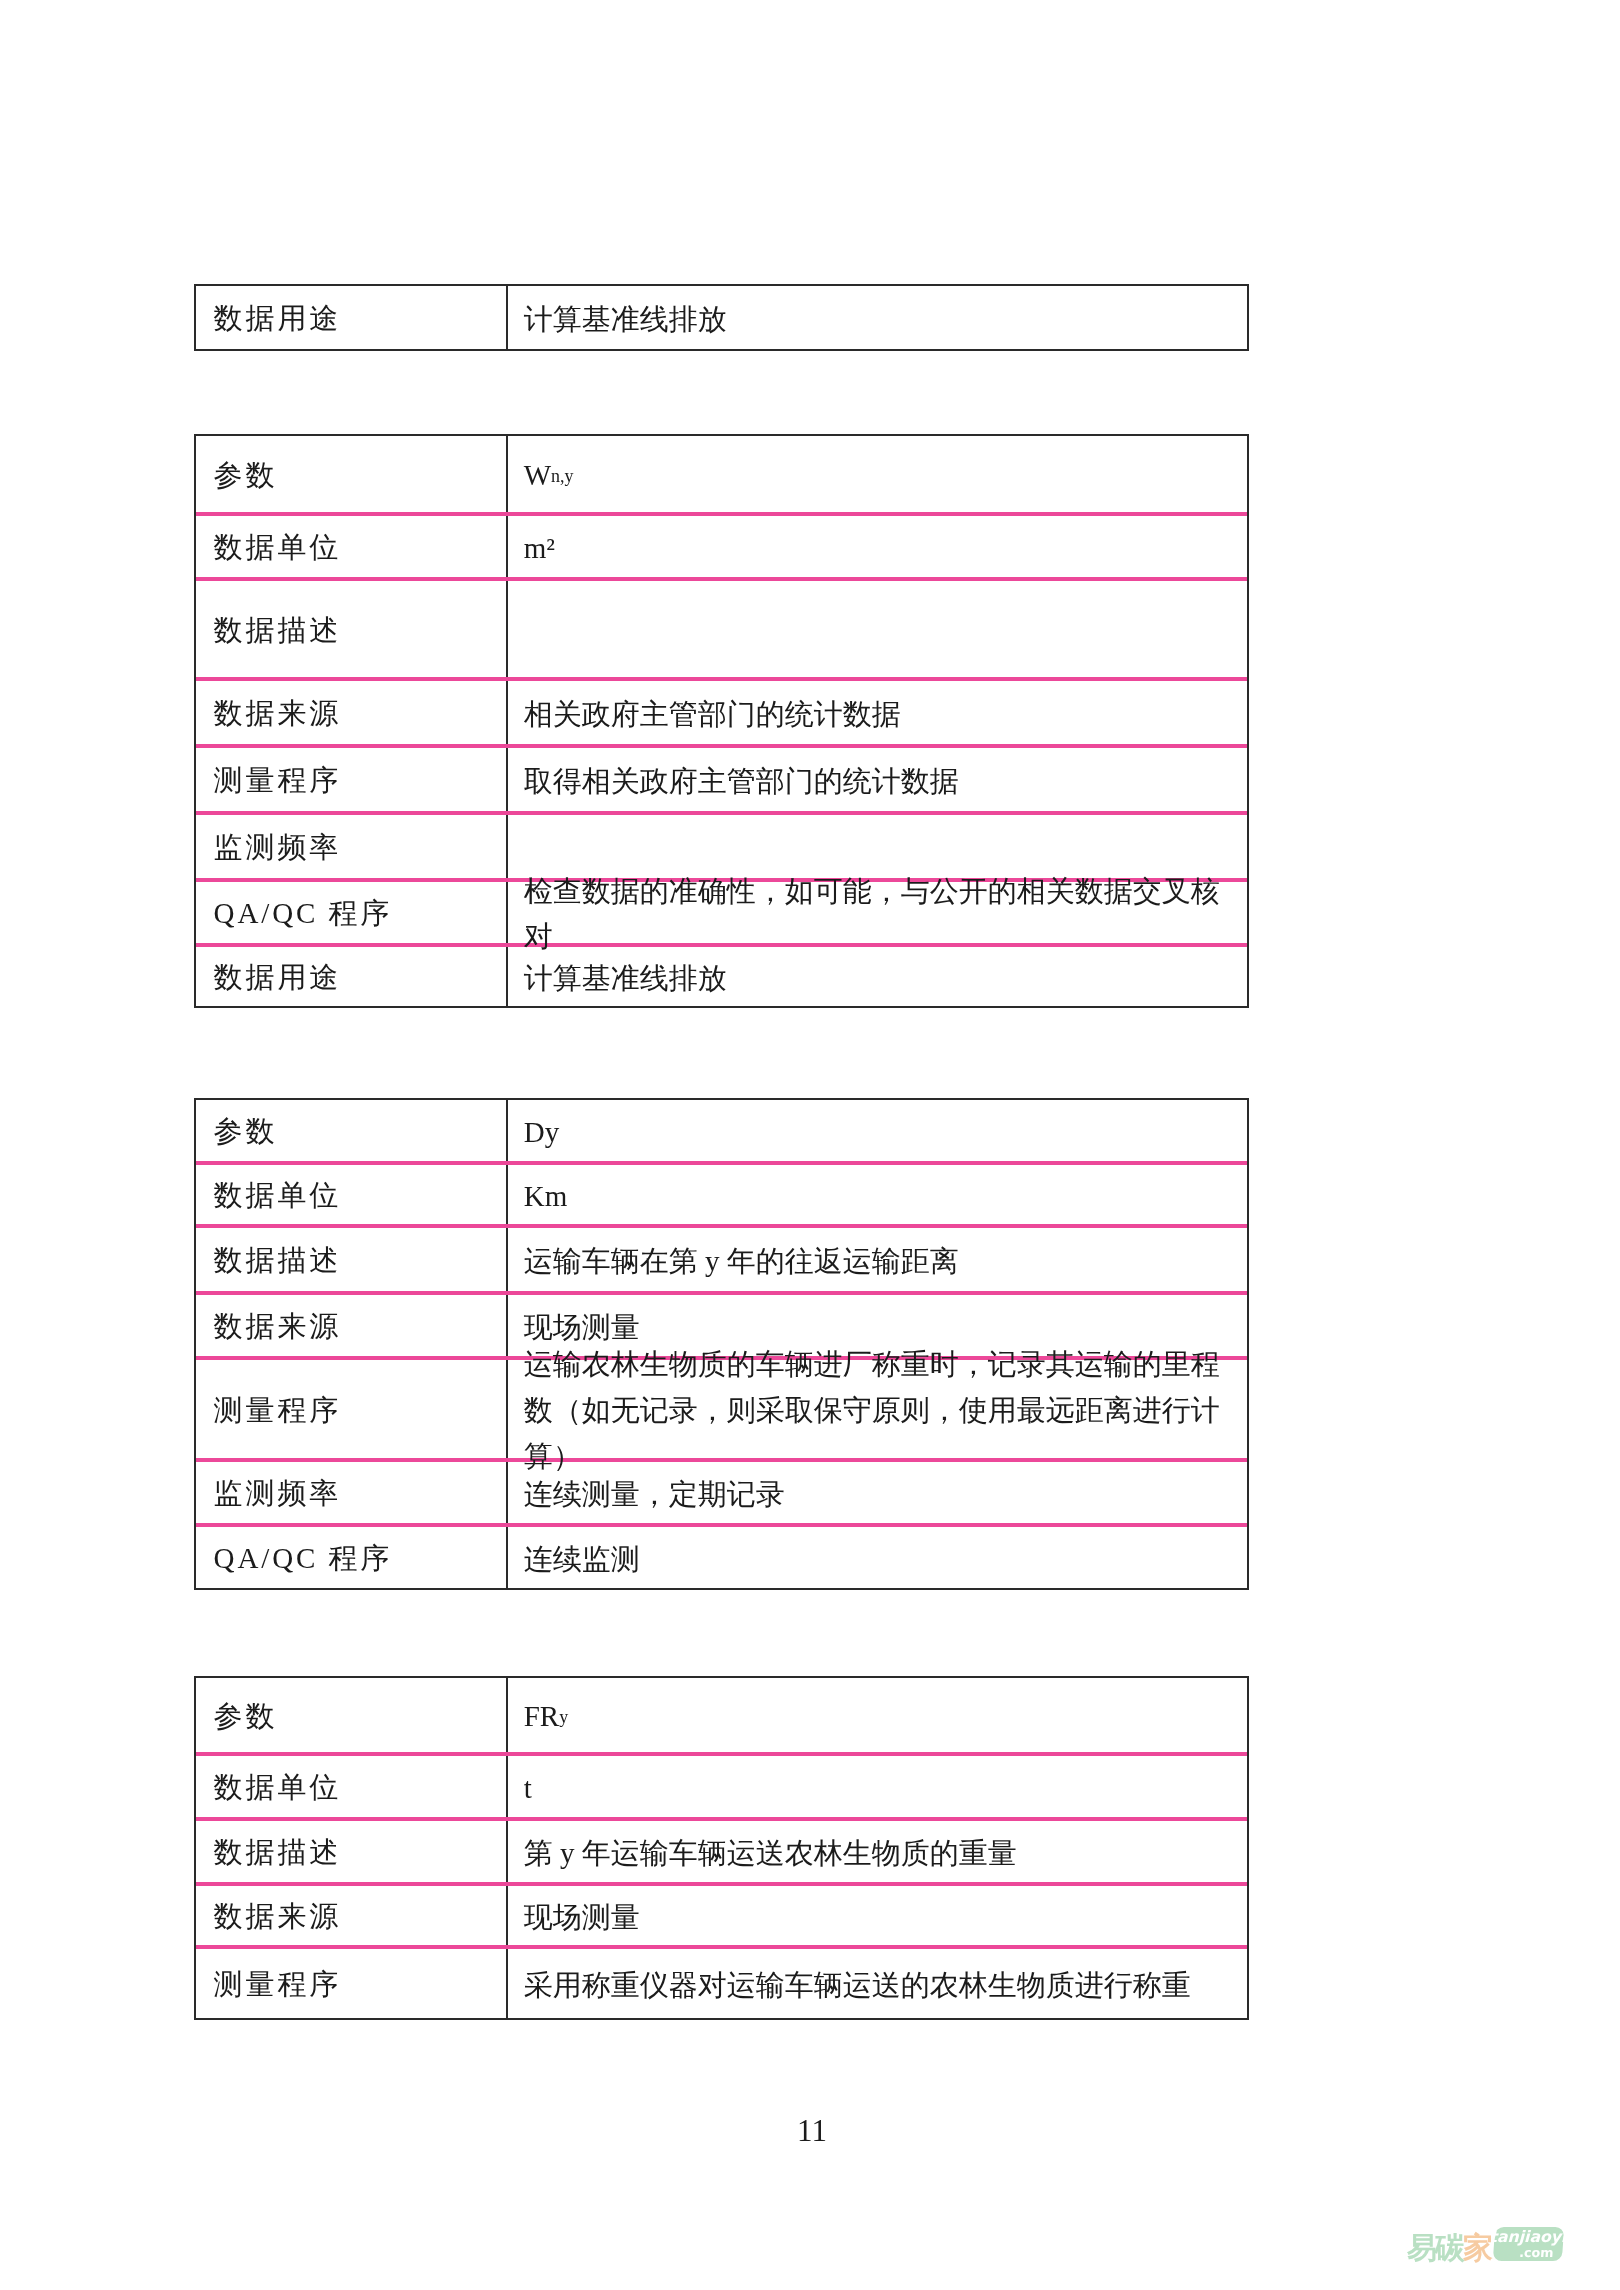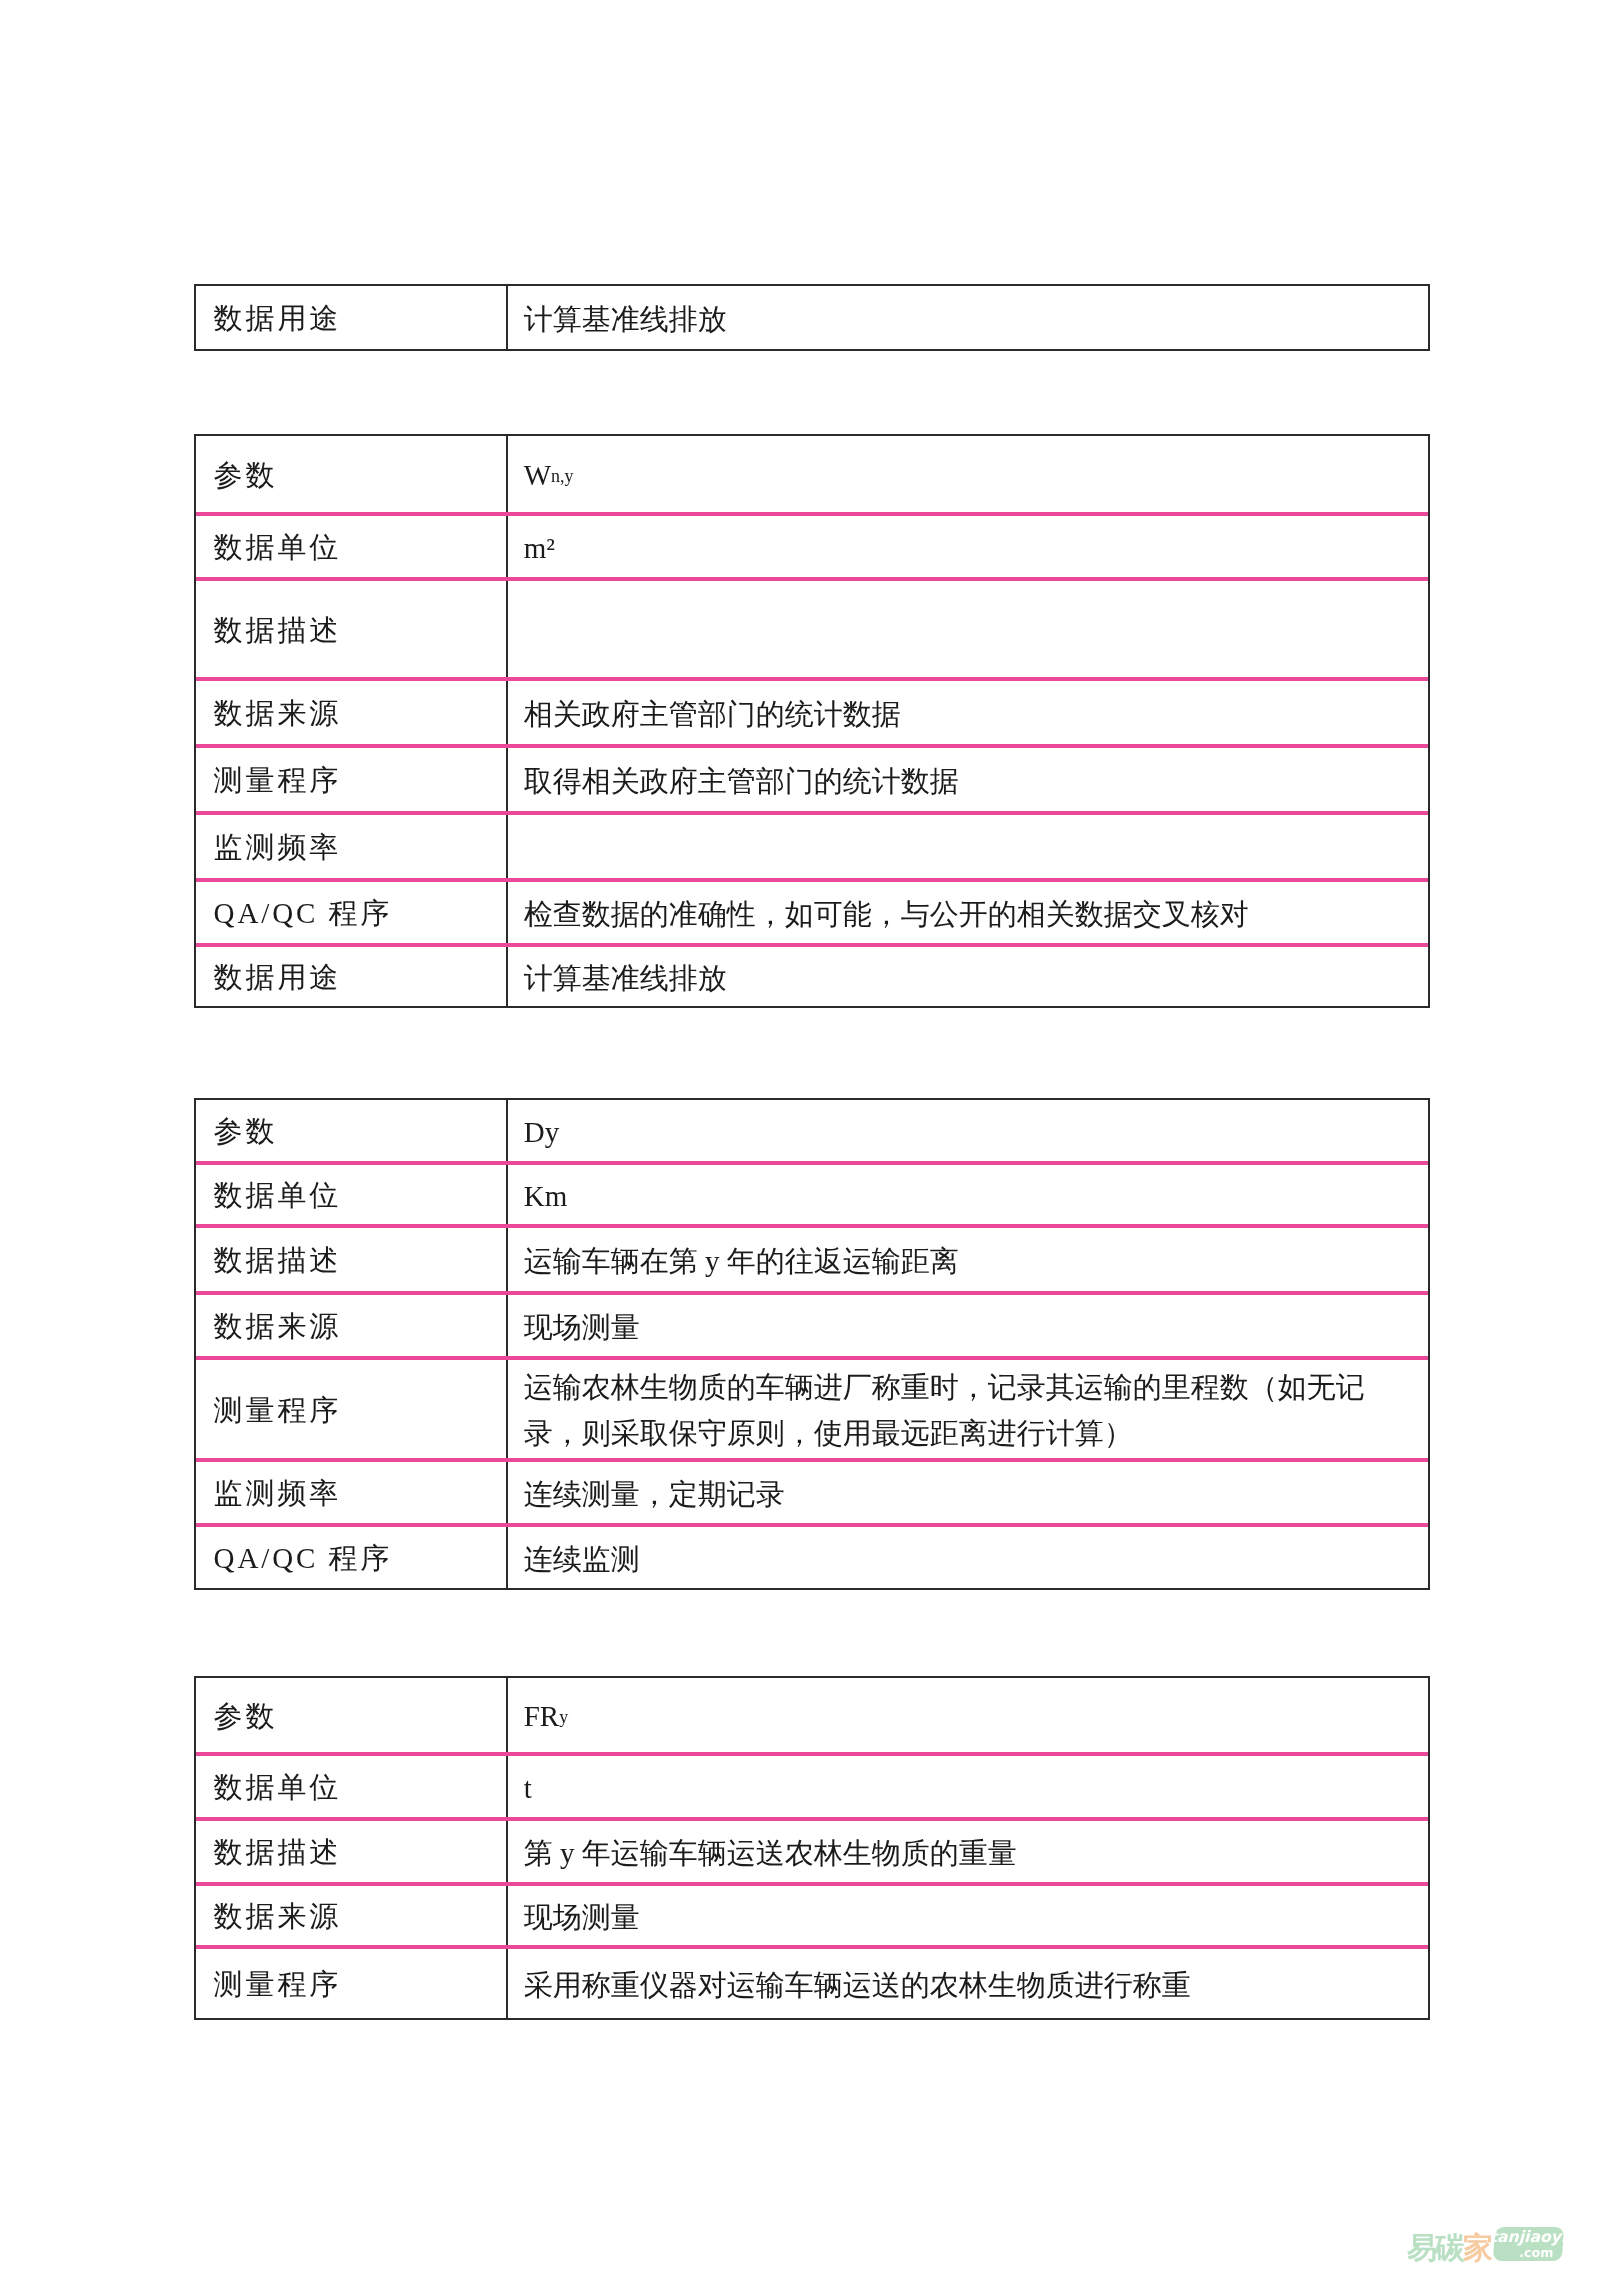--- a/index.html
+++ b/index.html
@@ -5,21 +5,21 @@
   html,body{margin:0;padding:0;background:#ffffff;}
   .page{
     position:relative;
     width:1620px;height:2291px;
     background:#ffffff;
     font-family:"Liberation Serif","DejaVu Serif",serif;
     color:#1b1b1b;
     overflow:hidden;
   }
   .tbl{
-    position:absolute;left:194px;width:1236px;
+    position:absolute;left:194px;width:1055px;
     border:2px solid #2a2a2a;
     box-sizing:border-box;
     background:#ffffff;
   }
   .row{display:flex;box-sizing:border-box;}
   .row + .row{border-top:4px solid #ec4899;}
   .cl{
     flex:0 0 312px;width:312px;
     border-right:2px solid #2a2a2a;
     box-sizing:border-box;
@@ -156,20 +156,21 @@
     <div class="row" style="height:63px;">
       <div class="cl">数据来源</div>
       <div class="cv">现场测量</div>
     </div>
     <div class="row" style="height:73px;">
       <div class="cl">测量程序</div>
       <div class="cv">采用称重仪器对运输车辆运送的农林生物质进行称重</div>
     </div>
   </div>
 
+  <div class="pagenum">11</div>
 
   <div class="wm">
     <div class="wm-chars"><span class="wm-green">易</span><span class="wm-green">碳</span><span class="wm-orange">家</span></div>
     <div class="wm-badge">
       <span class="l1">tanjiaoyi</span>
       <span class="l2">.com</span>
     </div>
   </div>
 
 </div>

